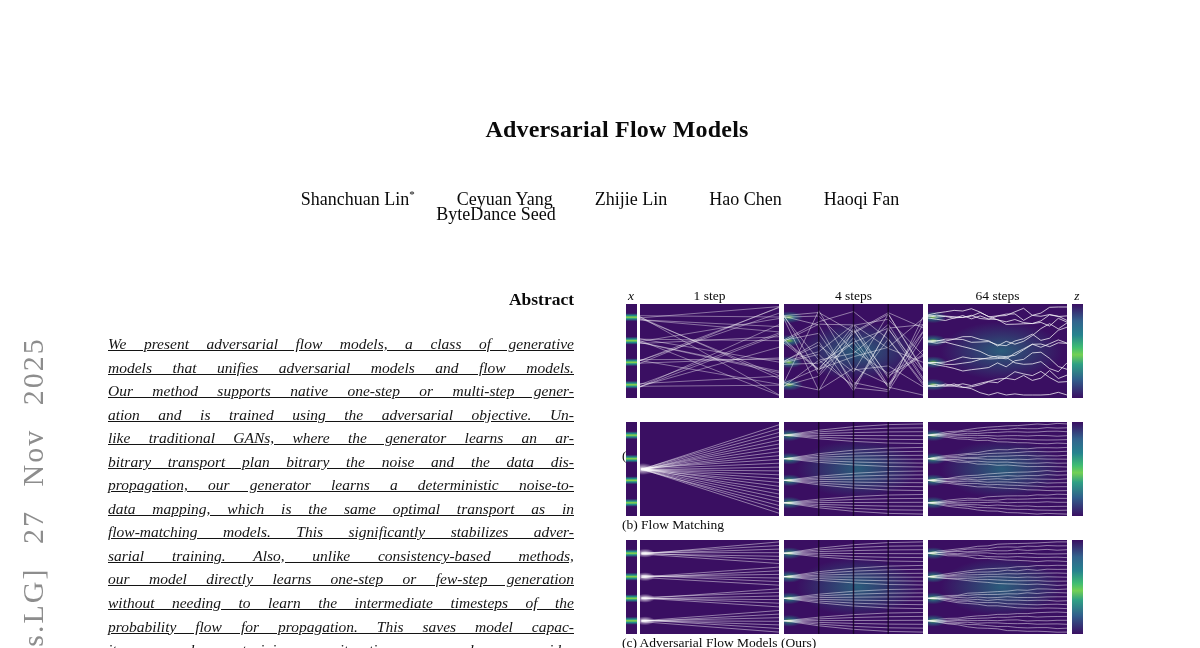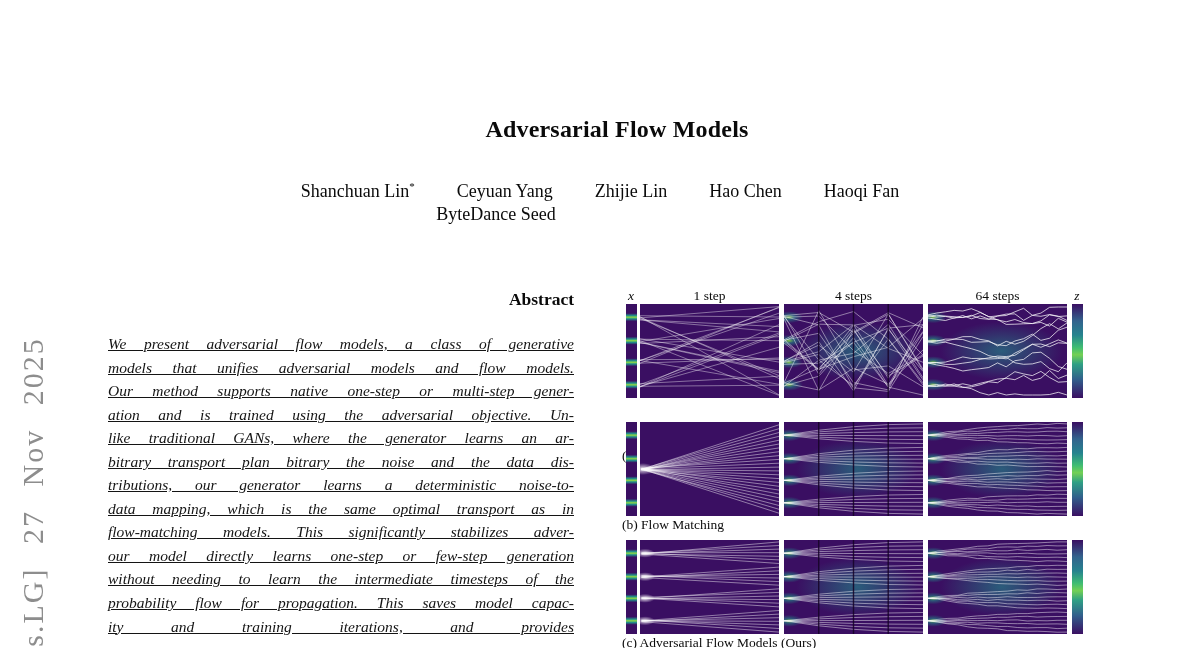--- a/index.html
+++ b/index.html
@@ -5,21 +5,21 @@
   html,body{margin:0;padding:0;background:#fff;}
   .page{
     position:relative;width:1200px;height:648px;background:#ffffff;overflow:hidden;
     font-family:"Liberation Serif","DejaVu Serif",serif;color:#0a0a0a;
   }
   .title{
     position:absolute;top:99px;left:0;width:1200px;margin:17px;
     text-align:center;font-size:24px;font-weight:bold;letter-spacing:0.2px;
   }
   .authors{
-    position:absolute;top:180px;left:0;width:1200px;
+    position:absolute;top:188px;left:0;width:1200px;
     display:flex;justify-content:center;gap:42px;font-size:18px;
   }
   .authors sup{font-size:11px;}
   .affiliation{
     position:absolute;top:204px;left:0;width:992px;text-align:center;font-size:18px;
   }
   .abstract-heading{
     position:absolute;top:289px;left:108px;width:466px;
     text-align:right;font-size:17.5px;font-weight:bold;
   }
@@ -61,23 +61,24 @@
 
   <div class="abstract-heading">Abstract</div>
 
   <div class="abstract-body">
     <div class="aline">We present adversarial flow models, a class of generative</div>
     <div class="aline">models that unifies adversarial models and flow models.</div>
     <div class="aline">Our method supports native one-step or multi-step gener-</div>
     <div class="aline">ation and is trained using the adversarial objective. Un-</div>
     <div class="aline">like traditional GANs, where the generator learns an ar-</div>
     <div class="aline">bitrary transport plan bitrary the noise and the data dis-</div>
-    <div class="aline">tributions, our generator learns a deterministic noise-to-</div>
+    <div class="aline">propagation, our generator learns a deterministic noise-to-</div>
     <div class="aline">data mapping, which is the same optimal transport as in</div>
     <div class="aline">flow-matching models. This significantly stabilizes adver-</div>
+    <div class="aline">sarial training. Also, unlike consistency-based methods,</div>
     <div class="aline">our model directly learns one-step or few-step generation</div>
     <div class="aline">without needing to learn the intermediate timesteps of the</div>
     <div class="aline">probability flow for propagation. This saves model capac-</div>
     <div class="aline">ity and training iterations, and provides</div>
   </div>
 
   <div class="figure">
     <div class="fig-label math" style="left:-3px;width:16px;">x</div>
     <div class="fig-label" style="left:14px;width:139px;">1 step</div>
     <div class="fig-label" style="left:158px;width:139px;">4 steps</div>

